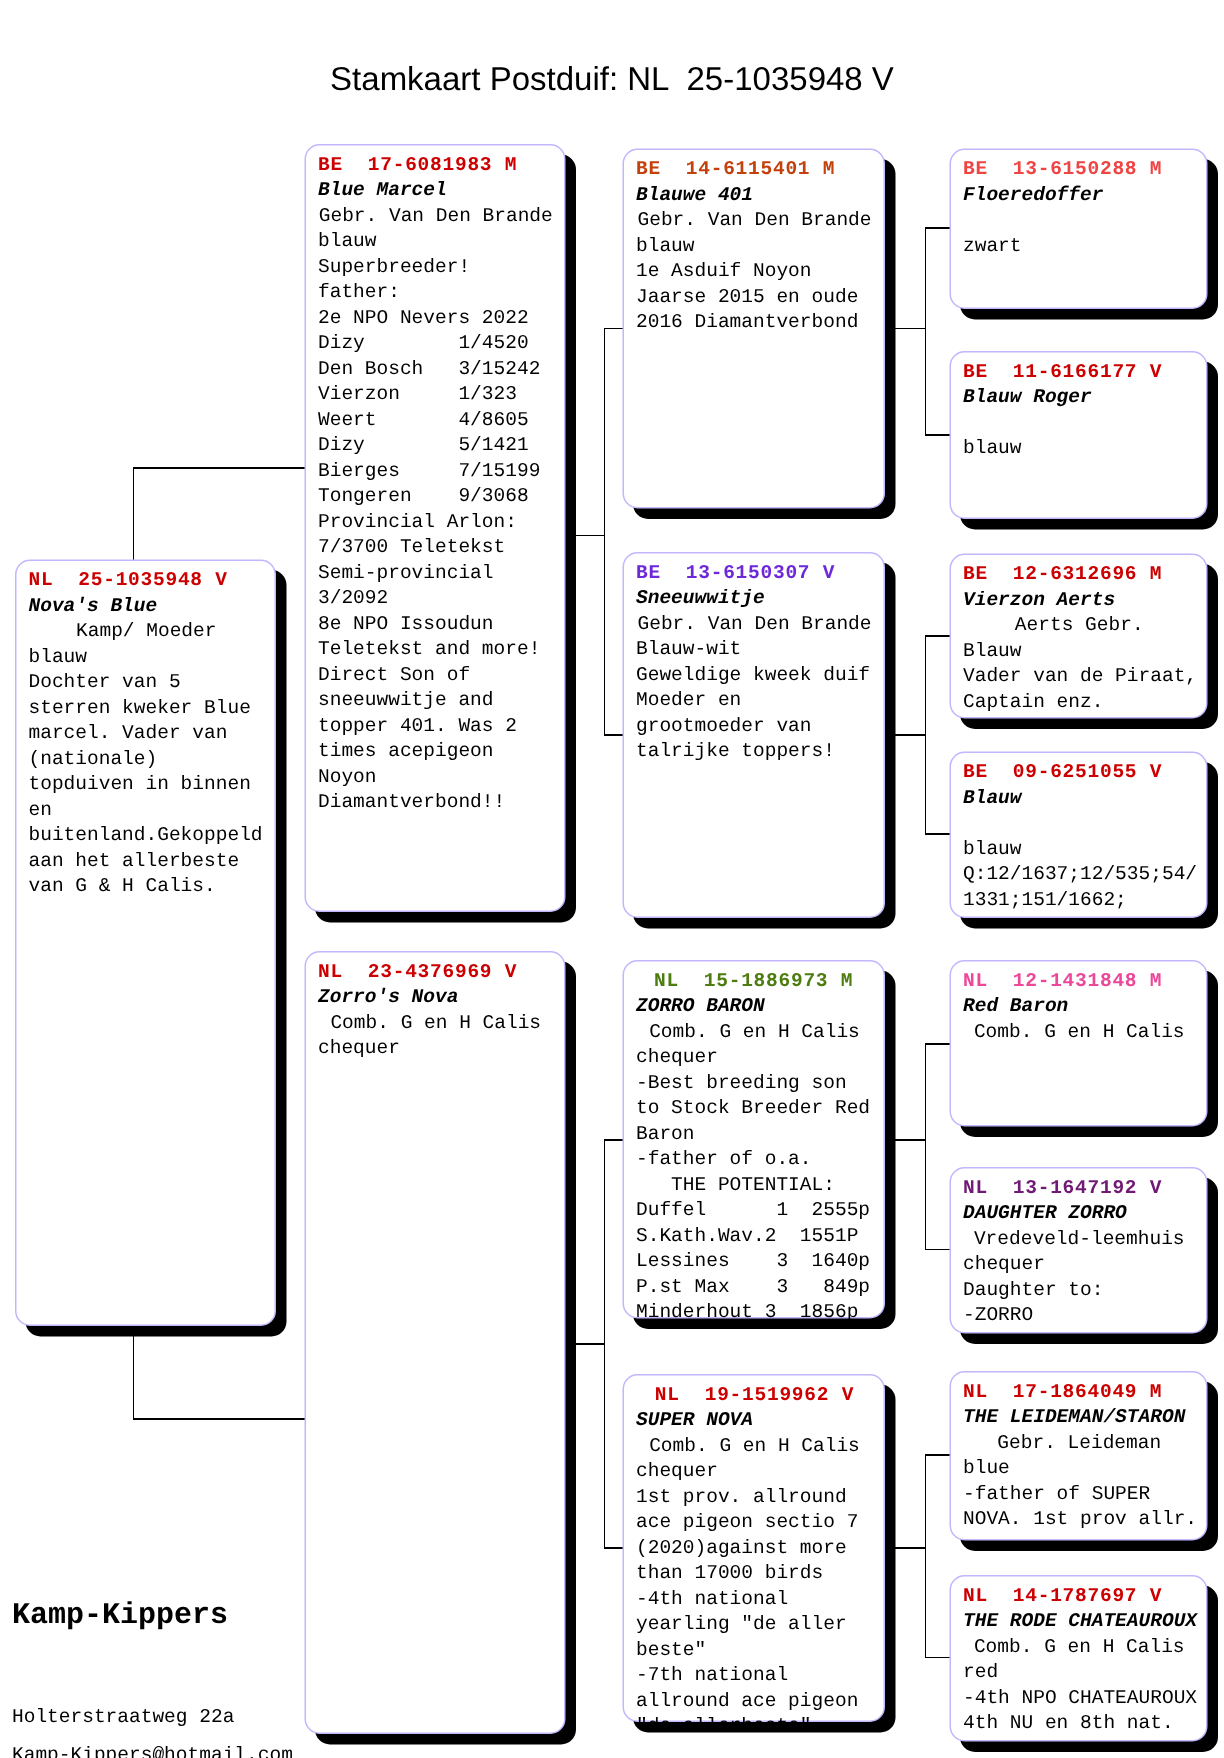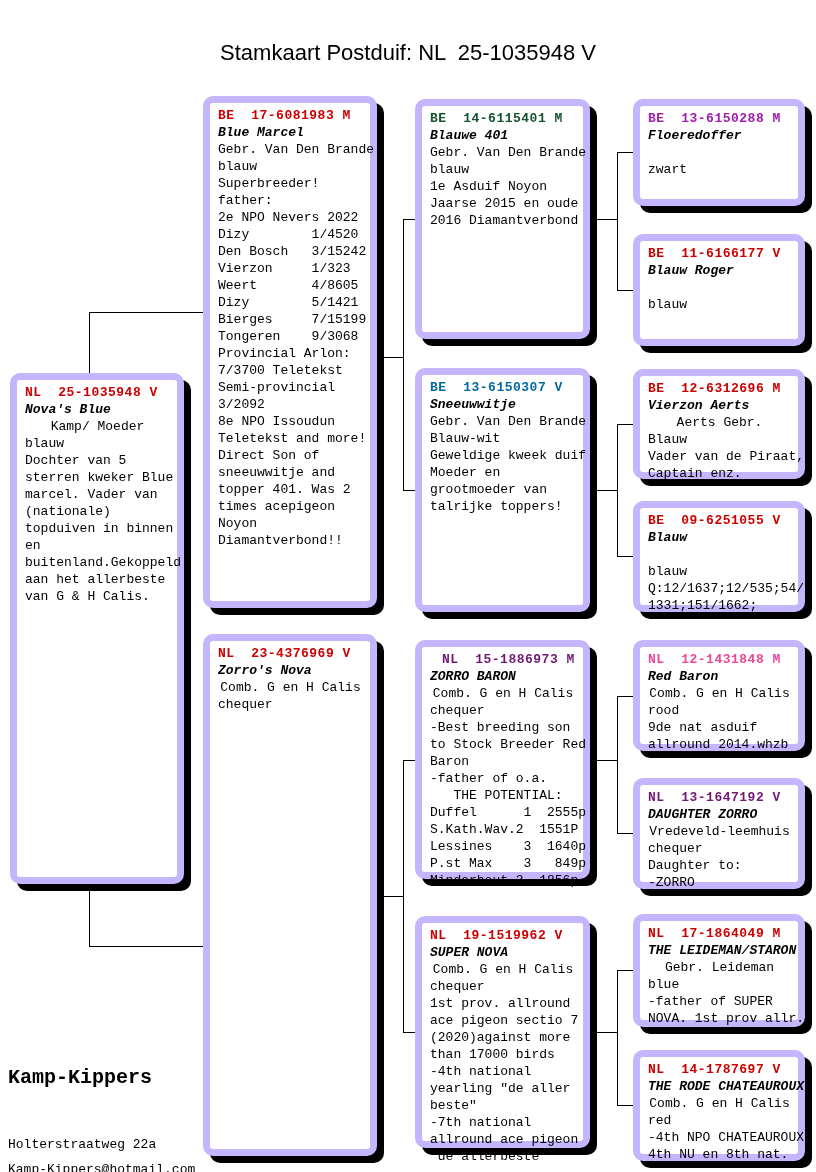--- a/index.html
+++ b/index.html
@@ -8,21 +8,21 @@
     font-family:"Liberation Mono","DejaVu Sans Mono",monospace; color:#000;
     overflow:hidden;
     margin-top:34px;
   }
   #title {
     position:absolute; left:0; top:6px; width:816px; text-align:center;
     font-family:"Liberation Sans","DejaVu Sans",sans-serif;
     font-size:22px; color:#000; white-space:pre;
   }
   .box {
-    position:absolute; background:#fff; border:7px solid #c4b5fd;
+    position:absolute; background:#fff; border:1px solid #c4b5fd;
     border-radius:10px; box-shadow:7px 7px 0 #000;
     padding:4px 7px 4px 8px; font-size:13px; line-height:17px;
     box-sizing:border-box;
   }
   .ring   { font-weight:bold; letter-spacing:.5px; white-space:pre; min-height:17px; }
   .pname  { font-weight:bold; font-style:italic;   white-space:pre; min-height:17px; }
   .breeder{ font-weight:normal;                      white-space:pre; min-height:17px;text-align:center; }
   .info   {                                        white-space:pre; min-height:17px; }
   #connectors { position:absolute; left:0; top:0; width:816px; height:1172px; }
   #loft-name {
@@ -99,76 +99,76 @@
   </div>
 
   <div class="box" style="left:203px;top:600px;width:174px;height:522px">
     <div class="ring" style="color: rgb(204, 0, 0);">NL  23-4376969 V</div>
     <div class="pname">Zorro's Nova</div>
     <div class="breeder">Comb. G en H Calis</div>
     <div class="info">chequer</div>
   </div>
 
   <div class="box" style="left:415px;top:65px;width:175px;height:240px">
-    <div class="ring" style="color: #14532d;">BE  14-6115401 M</div>
+    <div class="ring" style="color: #c2410c;">BE  14-6115401 M</div>
     <div class="pname">Blauwe 401</div>
     <div class="breeder">Gebr. Van Den Brande</div>
     <div class="info">blauw
 1e Asduif Noyon
 Jaarse 2015 en oude
 2016 Diamantverbond</div>
   </div>
 
   <div class="box" style="left:415px;top:334px;width:175px;height:244px">
-    <div class="ring" style="color: #0369a1;">BE  13-6150307 V</div>
+    <div class="ring" style="color: #6d28d9;">BE  13-6150307 V</div>
     <div class="pname">Sneeuwwitje</div>
     <div class="breeder">Gebr. Van Den Brande</div>
     <div class="info">Blauw-wit
 Geweldige kweek duif
 Moeder en
 grootmoeder van
 talrijke toppers!</div>
   </div>
 
   <div class="box" style="left:415px;top:606px;width:175px;height:239px">
-    <div class="ring" style="color: #701a75; padding-left: 12px;">NL  15-1886973 M</div>
+    <div class="ring" style="color: #4d7c0f; padding-left: 12px;">NL  15-1886973 M</div>
     <div class="pname">ZORRO BARON</div>
     <div class="breeder">Comb. G en H Calis</div>
     <div class="info">chequer
 -Best breeding son
 to Stock Breeder Red
 Baron
 -father of o.a.
    THE POTENTIAL:
 Duffel      1  2555p
 S.Kath.Wav.2  1551P
 Lessines    3  1640p
 P.st Max    3   849p
 Minderhout 3  1856p</div>
   </div>
 
   <div class="box" style="left:415px;top:882px;width:175px;height:232px">
-    <div class="ring" style="color: rgb(204, 0, 0);">NL  19-1519962 V</div>
+    <div class="ring" style="color: rgb(204, 0, 0); text-align: center;">NL  19-1519962 V</div>
     <div class="pname">SUPER NOVA</div>
     <div class="breeder">Comb. G en H Calis</div>
     <div class="info">chequer
 1st prov. allround
 ace pigeon sectio 7
 (2020)against more
 than 17000 birds
 -4th national
 yearling "de aller
 beste"
 -7th national
 allround ace pigeon
 "de allerbeste"</div>
   </div>
 
   <div class="box" style="left:633px;top:65px;width:172px;height:107px">
-    <div class="ring" style="color: #a21caf;">BE  13-6150288 M</div>
+    <div class="ring" style="color: #ef4444;">BE  13-6150288 M</div>
     <div class="pname">Floeredoffer</div>
     <div class="breeder"></div>
     <div class="info">zwart</div>
   </div>
 
   <div class="box" style="left:633px;top:200px;width:172px;height:112px">
     <div class="ring" style="color: rgb(204, 0, 0);">BE  11-6166177 V</div>
     <div class="pname">Blauw Roger</div>
     <div class="breeder"></div>
     <div class="info">blauw</div>
@@ -189,23 +189,20 @@
     <div class="breeder"></div>
     <div class="info">blauw
 Q:12/1637;12/535;54/
 1331;151/1662;</div>
   </div>
 
   <div class="box" style="left:633px;top:606px;width:172px;height:111px">
     <div class="ring" style="color: #ec4899;">NL  12-1431848 M</div>
     <div class="pname">Red Baron</div>
     <div class="breeder">Comb. G en H Calis</div>
-    <div class="info">rood
-9de nat asduif
-allround 2014.whzb</div>
   </div>
 
   <div class="box" style="left:633px;top:744px;width:172px;height:111px">
     <div class="ring" style="color: #701a75;">NL  13-1647192 V</div>
     <div class="pname">DAUGHTER ZORRO</div>
     <div class="breeder">Vredeveld-leemhuis</div>
     <div class="info">chequer
 Daughter to:
 -ZORRO</div>
   </div>

